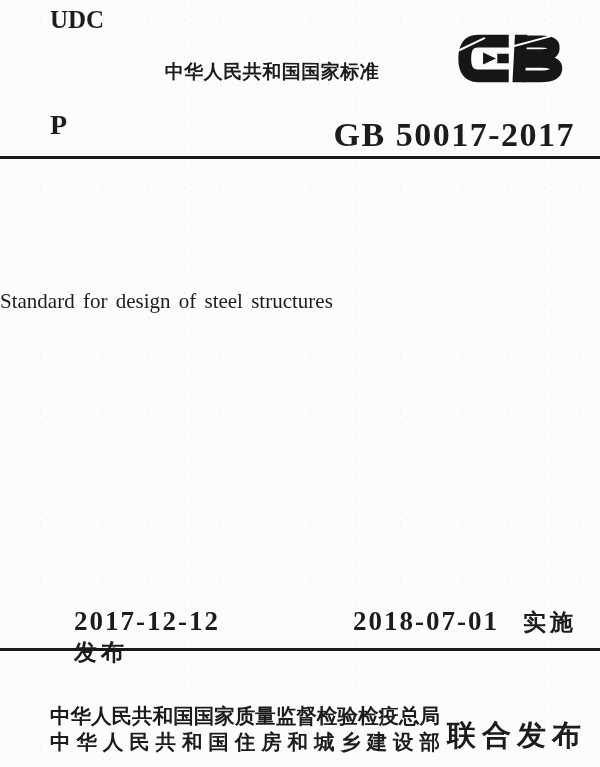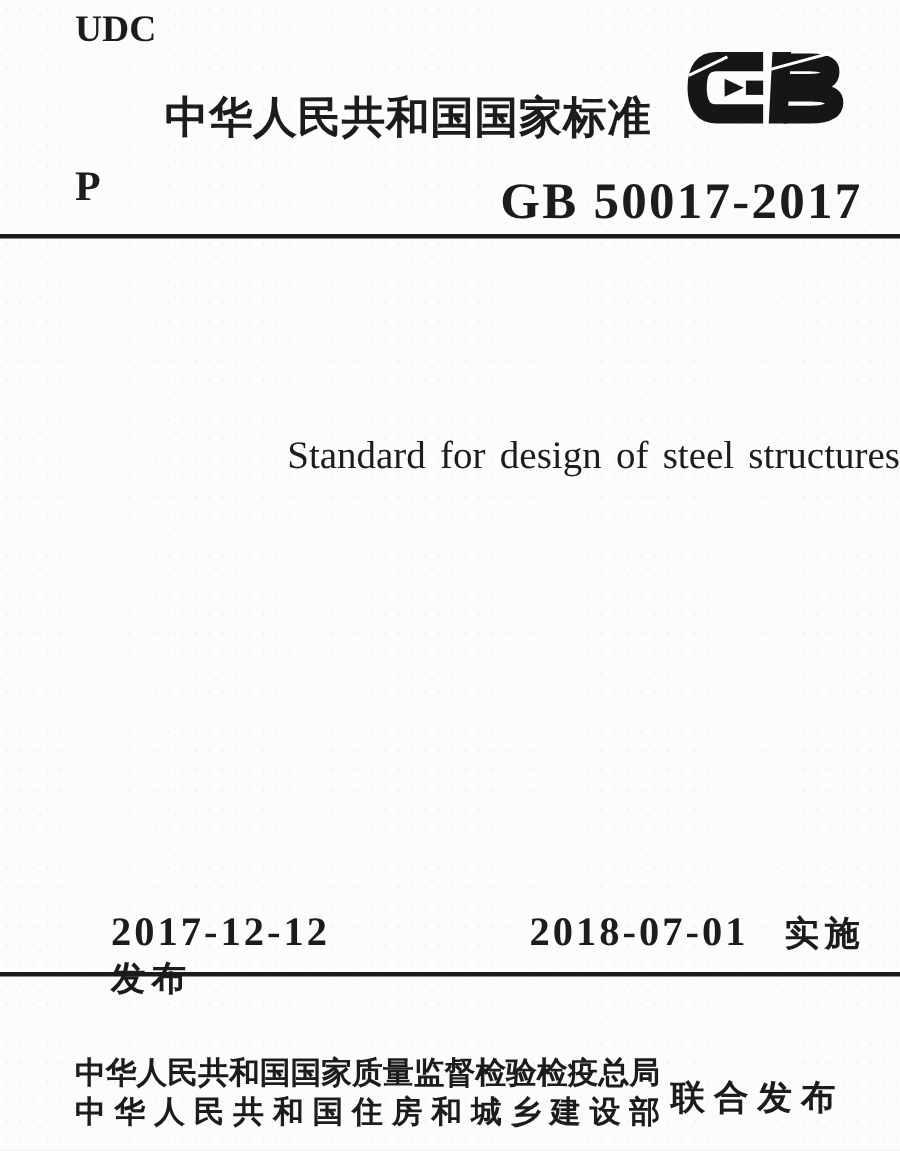--- a/index.html
+++ b/index.html
@@ -34,21 +34,21 @@
     top: 6px;
     font-size: 25px;
     font-weight: bold;
   }
   .national-heading {
     position: absolute;
     left: 0;
     top: 59px;
     width: 544px;
     text-align: center;
-    font-size: 29px;
+    font-size: 19px;
     letter-spacing: 0.5px;
   }
   .gb-logo {
     position: absolute;
     top: 31px;
     right: 29px;
     width: 119px;
     height: 55px;
   }
   .class-code {
@@ -84,22 +84,22 @@
     text-align: center;
     font-size: 32px;
     font-weight: 600;
     letter-spacing: 1px;
   }
   .title-en {
     position: absolute;
     left: 0;
     top: 289px;
     width: 100%;
-    text-align: right;
-    font-size: 26px;
+    text-align: left;
+    font-size: 21px;
     word-spacing: 3px;
   }
 
   .date-row-left, .date-row-right {
     position: absolute;
     top: 606px;
     display: flex;
     align-items: baseline;
   }
   .date-row-left { left: 50px; flex-direction: column; }
@@ -125,21 +125,21 @@
     font-size: 20.5px;
     line-height: 26px;
     text-align: justify;
     text-align-last: justify;
     white-space: nowrap;
   }
   .joint-label {
     position: absolute;
     left: 447px;
     top: 716px;
-    font-size: 23px;
+    font-size: 29px;
     letter-spacing: 6px;
     white-space: nowrap;
   }
 </style>
 </head>
 <body>
 
 <div class="page">
 
   <div class="udc">UDC</div>

